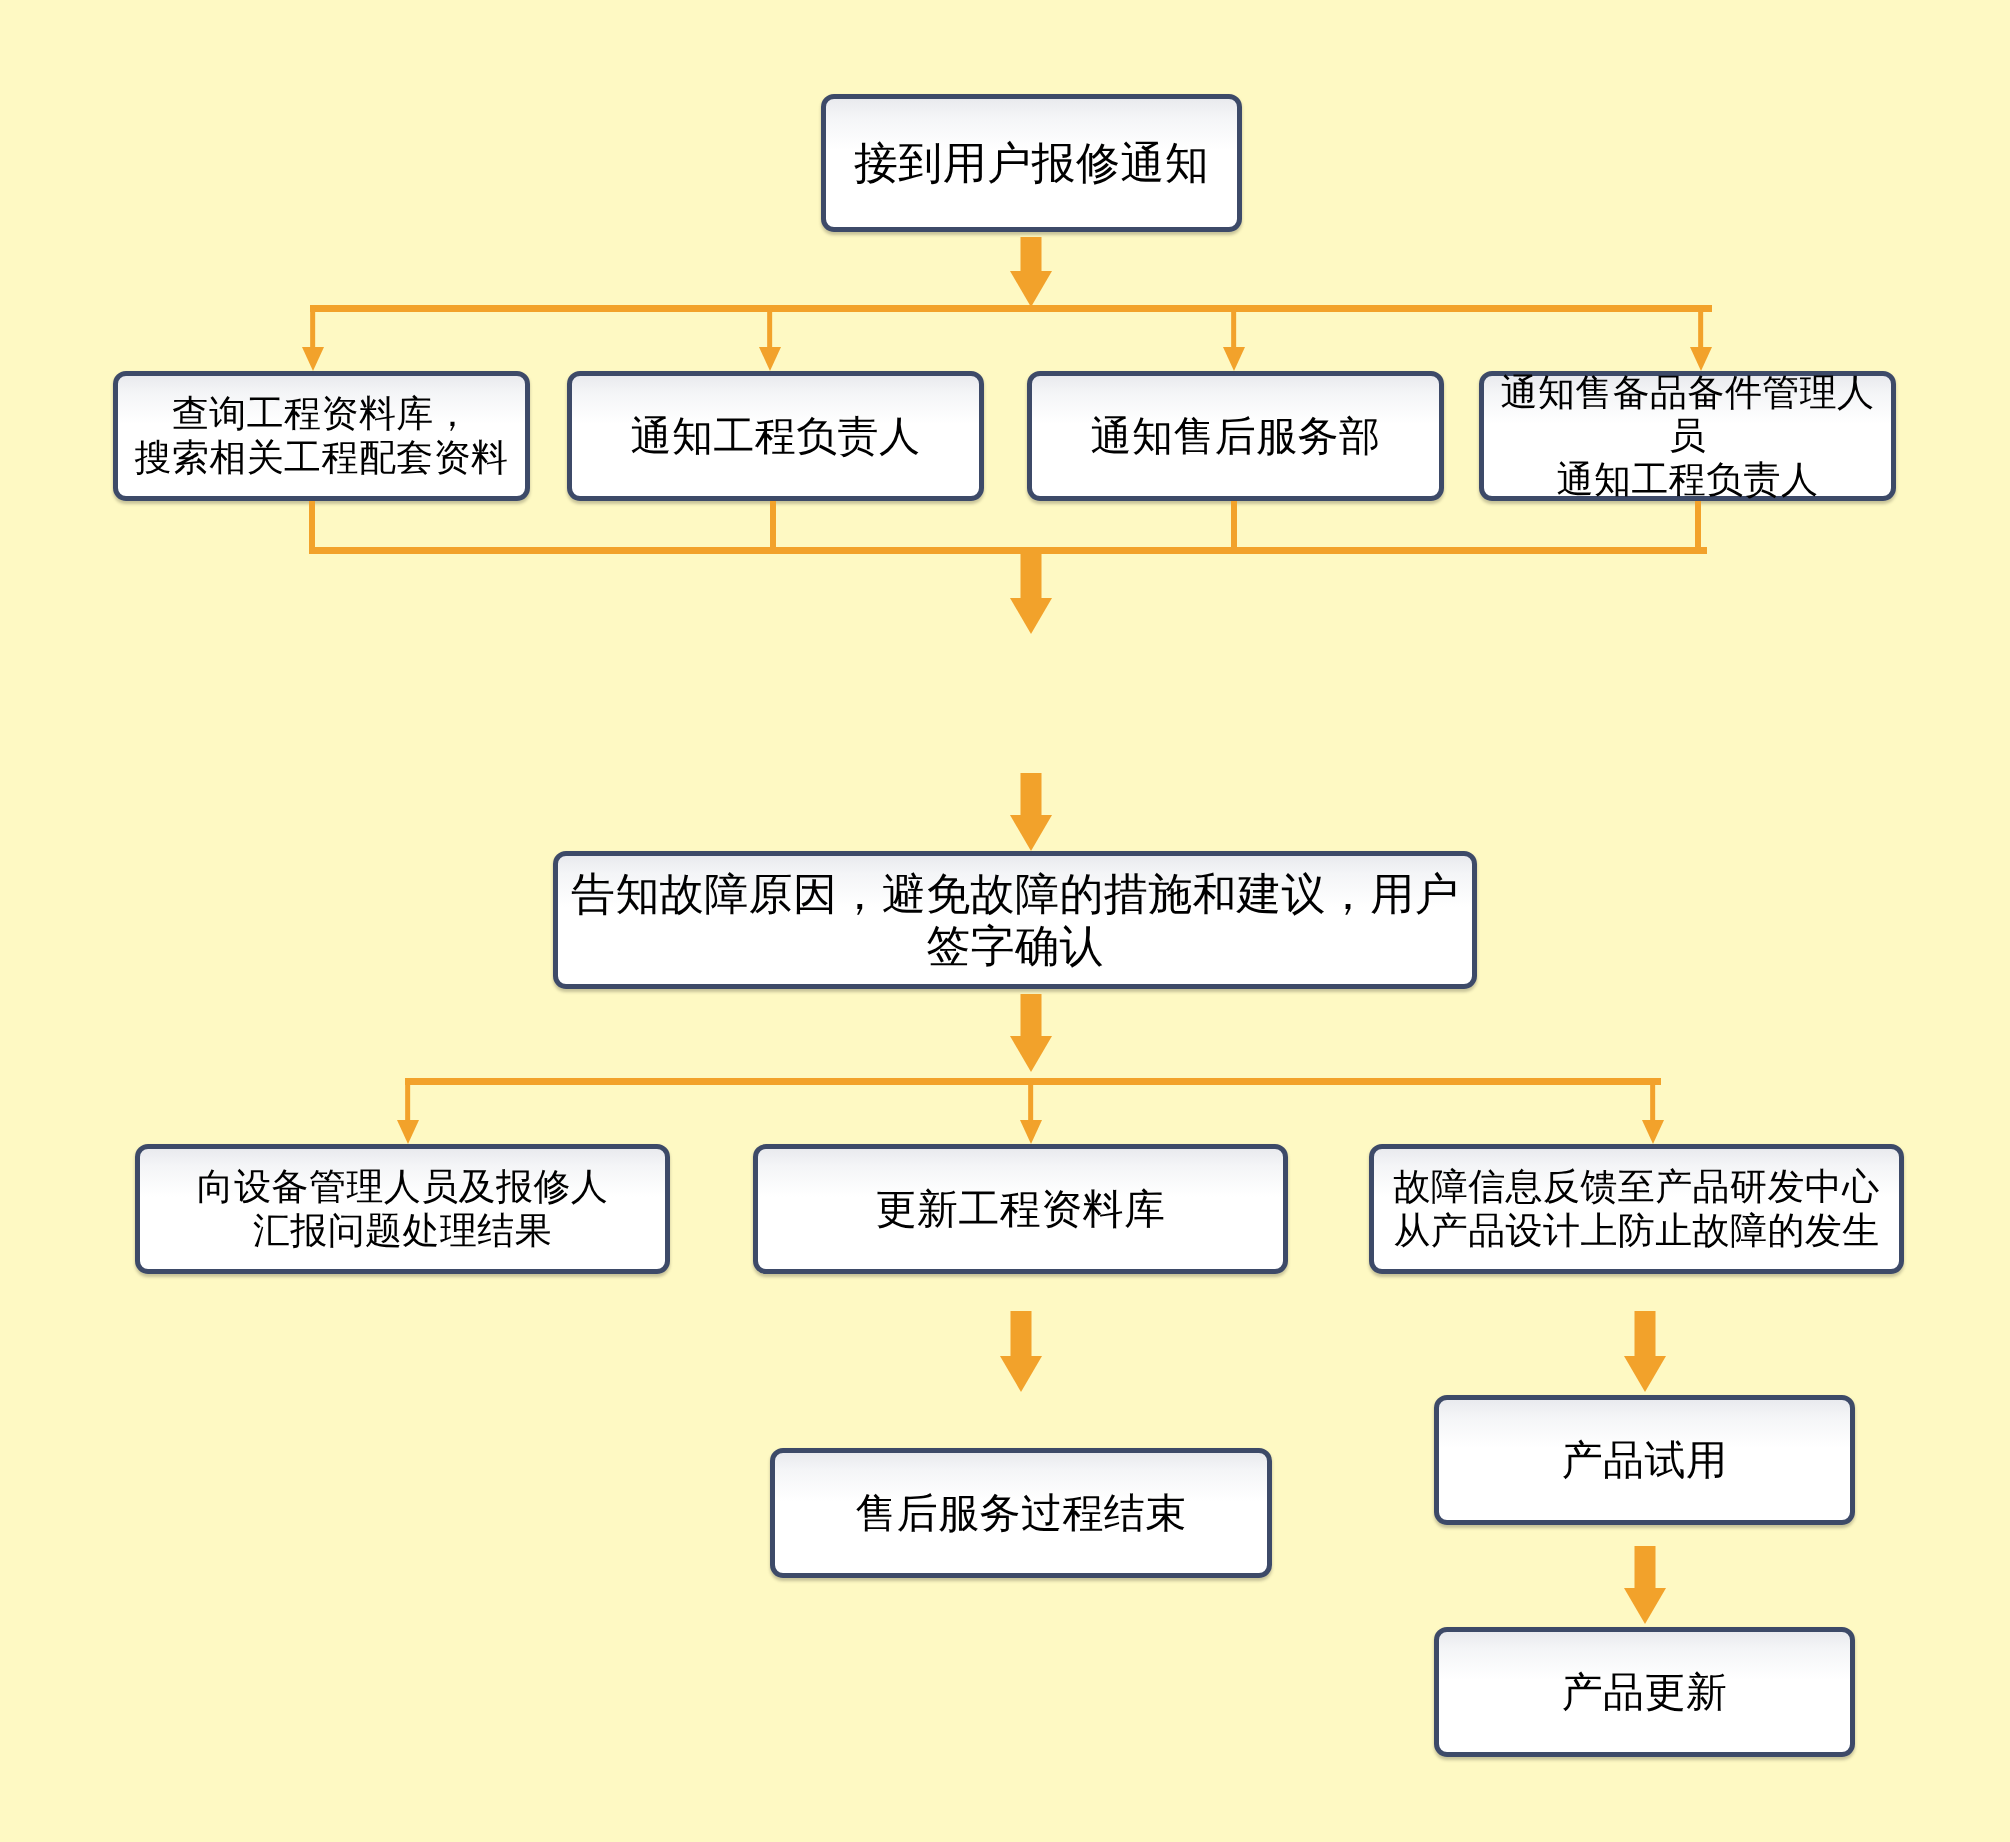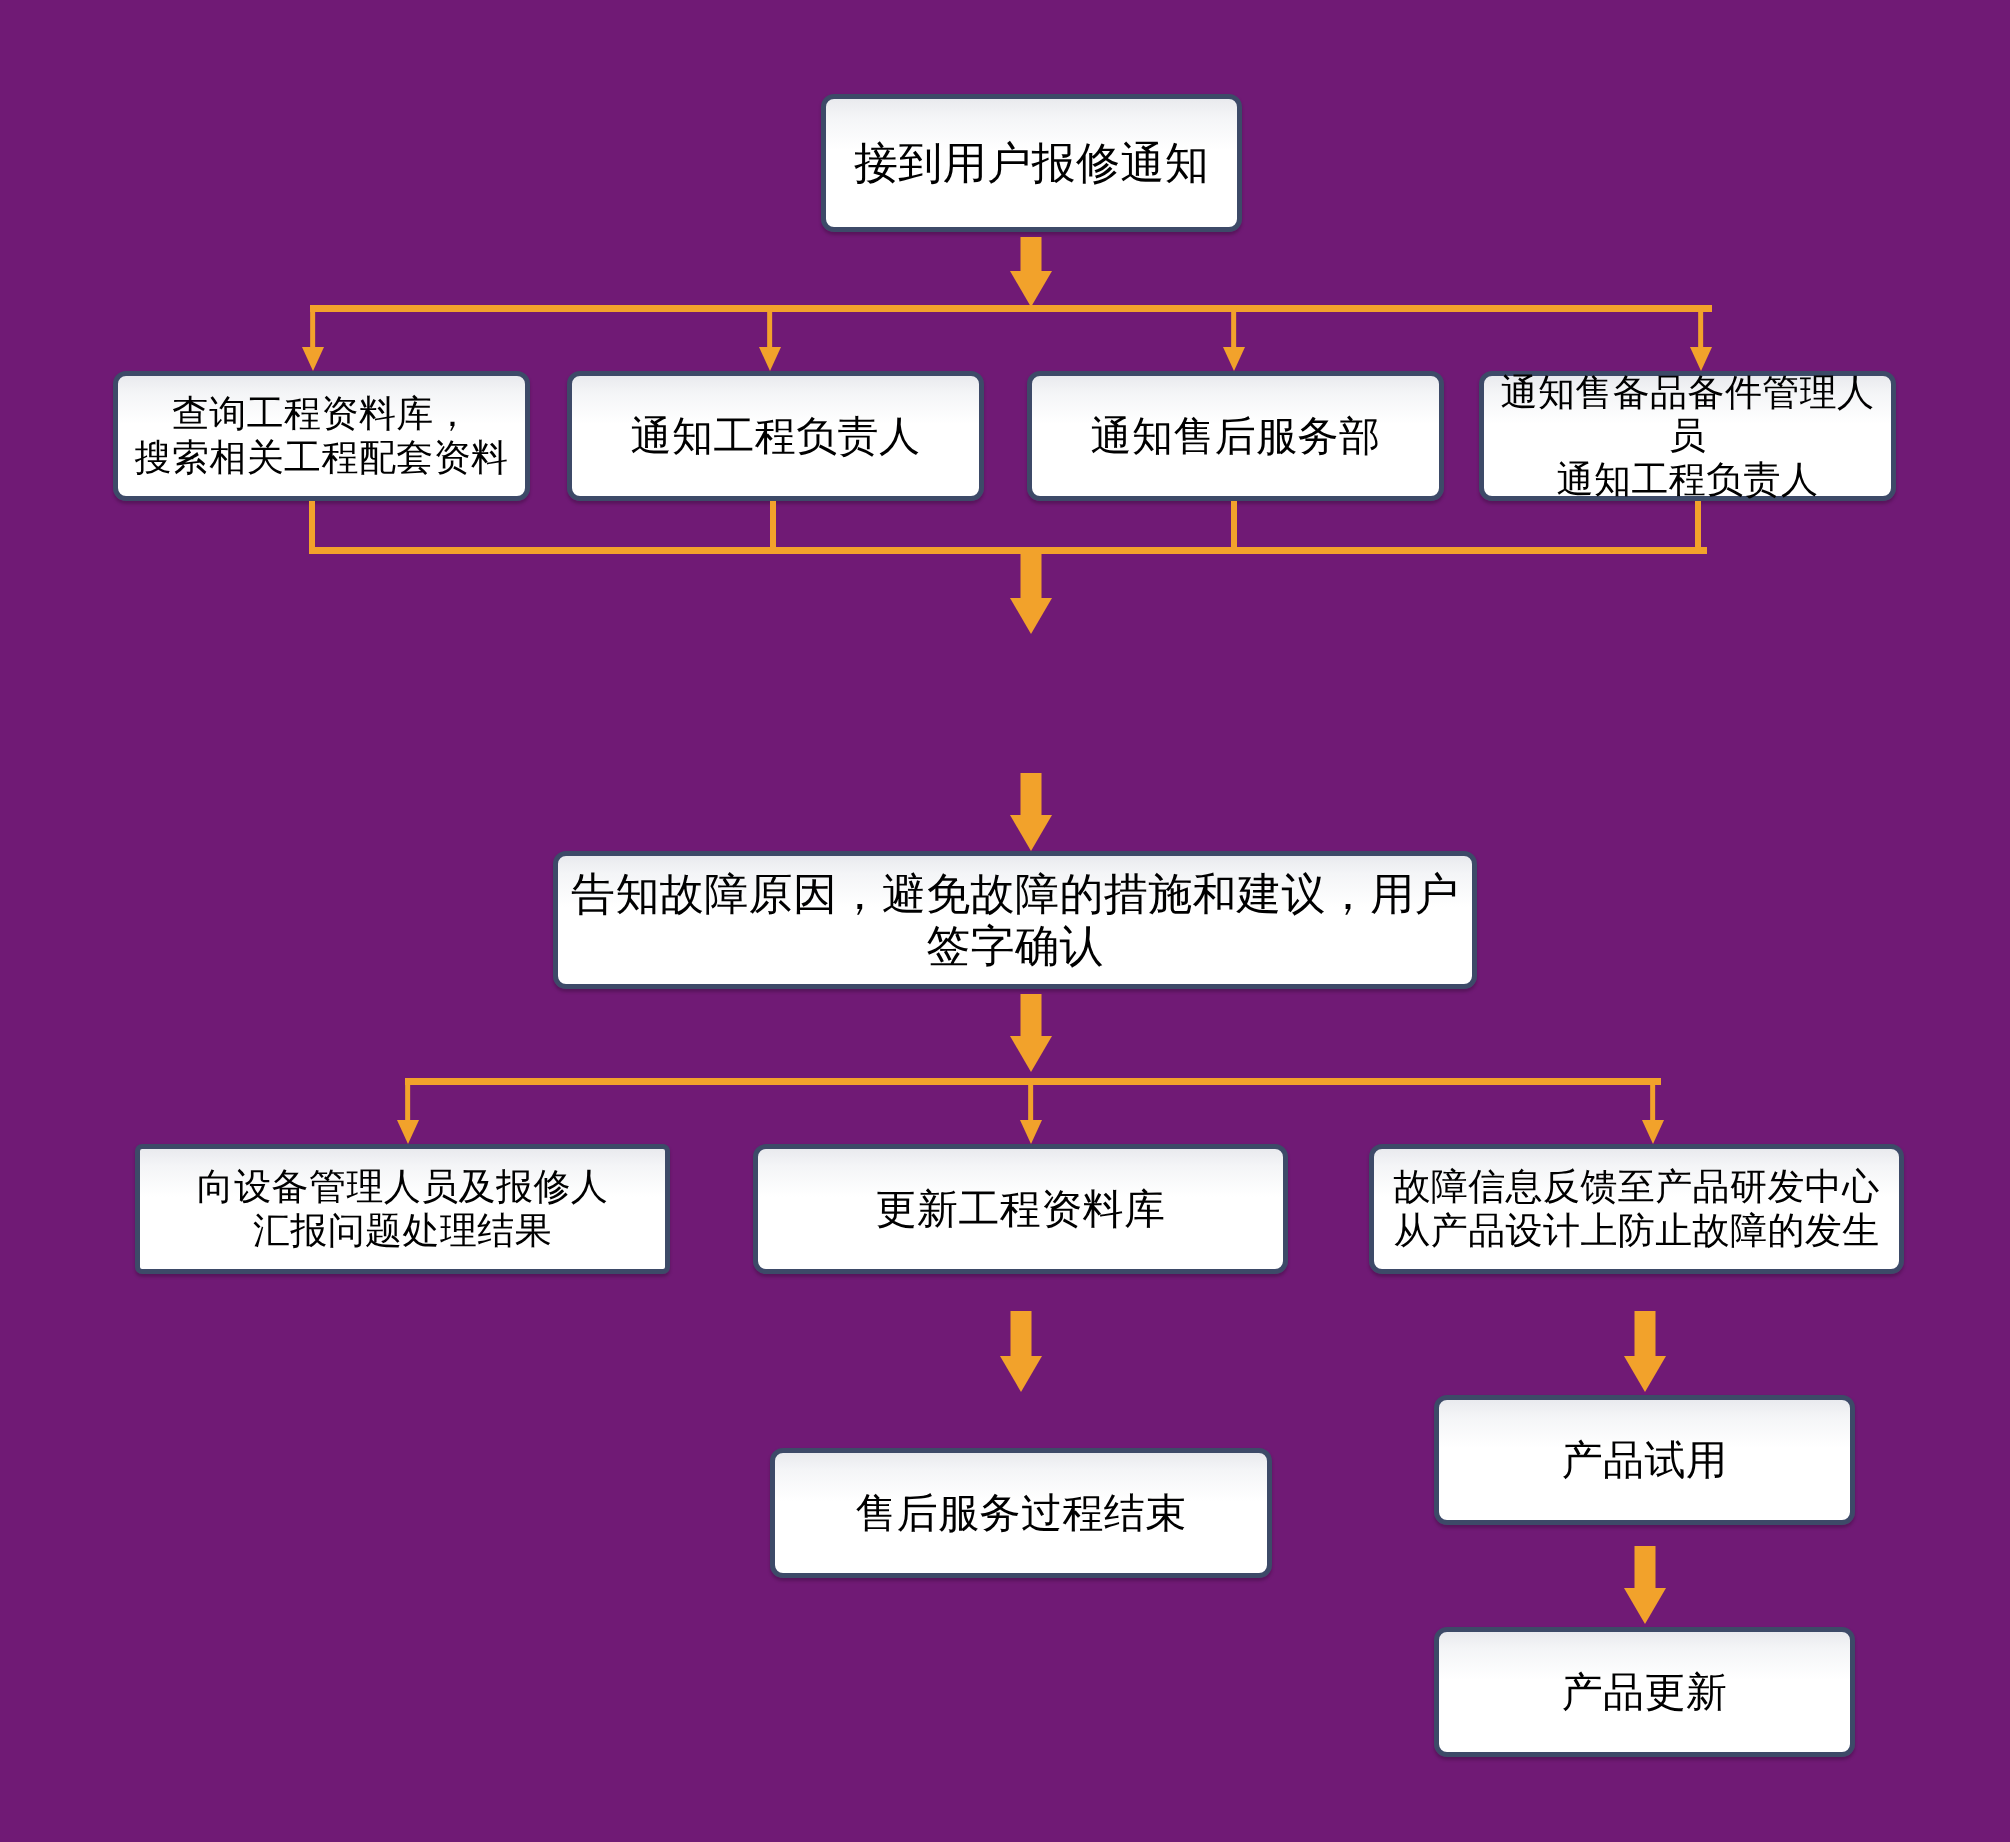--- a/index.html
+++ b/index.html
@@ -7,21 +7,21 @@
     padding: 0;
     background: #ffffff;
   }
   body {
     font-family: "Liberation Sans", "DejaVu Sans", sans-serif;
   }
   #canvas {
     position: relative;
     width: 2010px;
     height: 1842px;
-    background: #701a75;
+    background: #fef9c3;
     overflow: hidden;
   }
   
   .node {
     position: absolute;
     box-sizing: border-box;
     border: 5.7px solid #3d4a68;
     border-radius: 13px;
     background: linear-gradient(to bottom,
                 #e9eaee 0%, #f4f5f7 14%, #ffffff 40%, #ffffff 100%);
@@ -185,21 +185,21 @@
   </div>
   <div class="arrow-thin" style="left:1019px; top:1081px; width:23px; height:63px;">
     <div class="shaft" style="height:42px;"></div>
       <div class="head"></div>
   </div>
   <div class="arrow-thin" style="left:1641px; top:1081px; width:23px; height:63px;">
     <div class="shaft" style="height:42px;"></div>
       <div class="head"></div>
   </div>
 
-  <div class="node fs-small" style="left:135px; top:1144px; width:535px; height:130px;border-radius:7px;">
+  <div class="node fs-small" style="left:135px; top:1144px; width:535px; height:130px;">
     <span class="label">向设备管理人员及报修人
 汇报问题处理结果</span>
   </div>
 
   <div class="node fs-mid" style="left:753px; top:1144px; width:535px; height:130px;">
     <span class="label">更新工程资料库</span>
   </div>
 
   <div class="node fs-small" style="left:1369px; top:1144px; width:535px; height:130px;">
     <span class="label">故障信息反馈至产品研发中心

